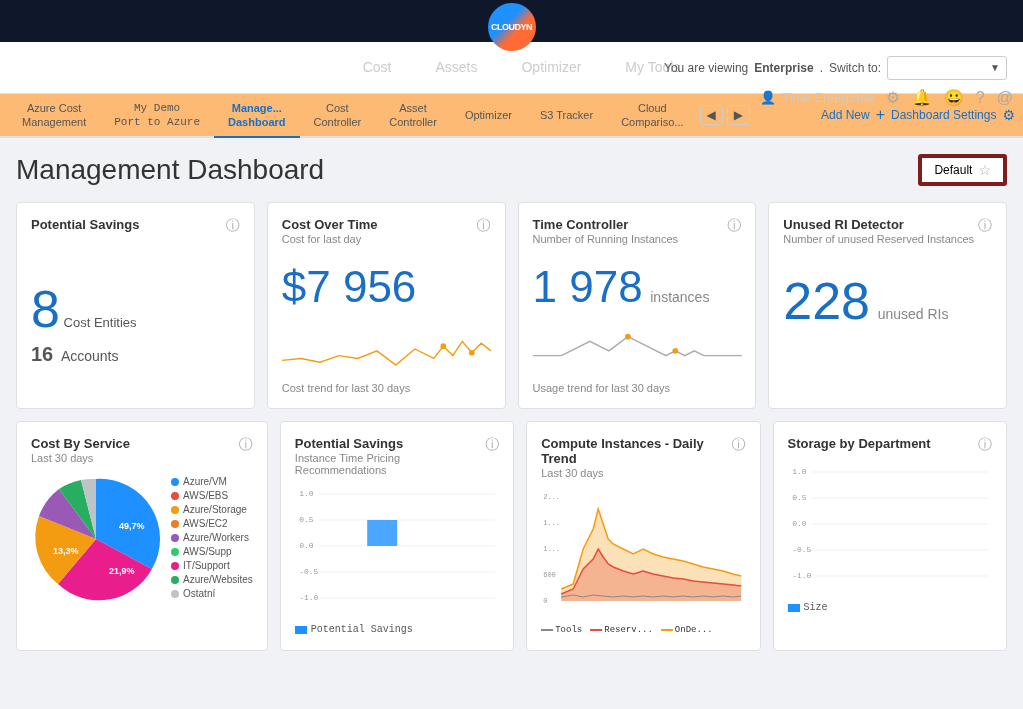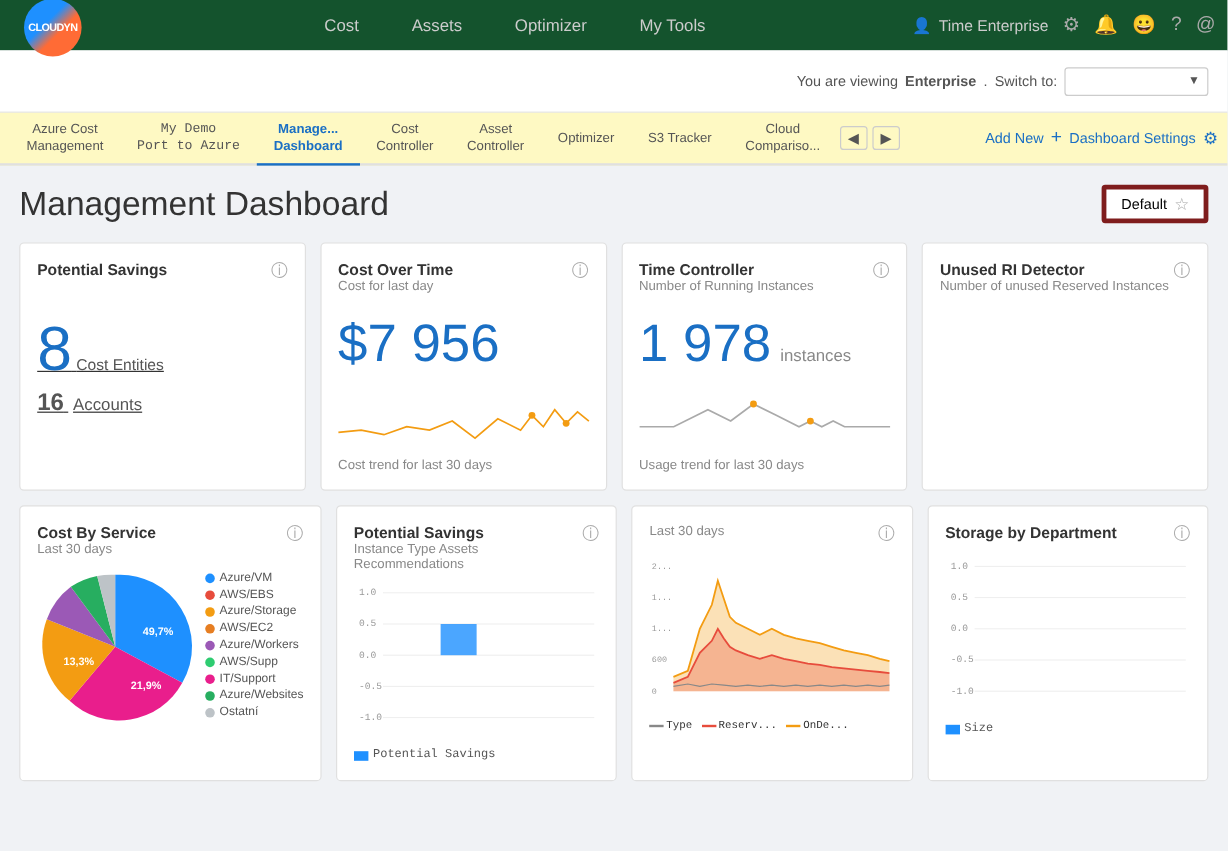--- a/index.html
+++ b/index.html
@@ -1,33 +1,33 @@
 <!DOCTYPE html>
 <html><head>
   <meta charset="utf-8">
   <style>
     * { box-sizing: border-box; margin: 0; padding: 0; }
     body { font-family: 'Segoe UI', Arial, sans-serif; font-size: 13px; background: #f0f2f5; color: #333; width: 1023px; min-height: 709px; overflow-x: hidden; }
 
     
-    .top-nav { background: #14532d; display: flex; align-items: center; height: 42px; padding: 16px 10px; }
+    .top-nav { background: #0f172a; display: flex; align-items: center; height: 42px; padding: 4px 10px; flex-direction: column; }
     .logo-area { width: 68px; height: 42px; display: flex; align-items: center; justify-content: center; }
     .logo-circle { width: 48px; height: 48px; border-radius: 50%; background: linear-gradient(135deg, #1e90ff 40%, #ff6b35 60%); display: flex; align-items: center; justify-content: center; font-size: 9px; font-weight: bold; color: white; letter-spacing: -0.5px; position: relative; top: 2px; }
     .nav-links { display: flex; gap: 0; flex: 1; justify-content: center; margin-left: 20px; }
     .nav-link { color: #ccc; font-size: 14px; padding: 0 22px; height: 42px; display: flex; align-items: center; cursor: pointer; text-decoration: none; }
     .nav-right { display: flex; align-items: center; gap: 12px; margin-left: auto; }
     .nav-user { color: #ccc; font-size: 13px; display: flex; align-items: center; gap: 6px; }
     .nav-icon { color: #aaa; font-size: 16px; cursor: pointer; }
 
     
     .enterprise-bar { background: white; height: 52px; display: flex; align-items: center; justify-content: flex-end; padding: 0 16px; border-bottom: 1px solid #e0e0e0; font-size: 12px; color: #555; gap: 6px; }
     .enterprise-bar .switch-dropdown { border: 1px solid #ccc; padding: 2px 24px 2px 8px; border-radius: 3px; position: relative; min-width: 120px; height: 24px; display: inline-block; }
 
     
-    .tabs-bar { background: #fef9c3; display: flex; align-items: center; border-bottom: 2px solid #e0e0e0; padding: 0 8px; height: 44px; }
+    .tabs-bar { background: #fdba74; display: flex; align-items: center; border-bottom: 2px solid #e0e0e0; padding: 0 8px; height: 44px; }
     .tab { padding: 0 14px; height: 44px; display: flex; align-items: center; font-size: 12px; cursor: pointer; color: #555; border-bottom: 2px solid transparent; margin-bottom: -2px; white-space: nowrap; }
     .tab.active { color: #1a6fc4; border-bottom: 2px solid #1a6fc4; font-weight: 600; }
     .tabs-nav-btn { background: none; border: 1px solid #ccc; border-radius: 3px; padding: 2px 6px; cursor: pointer; font-size: 12px; color: #555; margin: 0 2px; }
     .tab-actions { margin-left: auto; display: flex; align-items: center; gap: 6px; font-size: 12px; color: #1a6fc4; cursor: pointer; }
     .tab-settings-icon { font-size: 14px; }
 
     
     .page-content { padding: 16px; }
     .page-header { display: flex; align-items: center; justify-content: space-between; margin-bottom: 16px; }
     .page-title { font-size: 28px; font-weight: 300; color: #333; }
@@ -143,21 +143,21 @@
 
   <div class="widget-row">
 
     <div class="widget">
       <div class="widget-header">
         <div>
           <div class="widget-title">Potential Savings</div>
         </div>
         <span class="info-icon">ⓘ</span>
       </div>
-      <div style="margin-top:30px;text-decoration:underline;">
+      <div style="margin-top:48px;">
         <span class="savings-number">8</span>
         <span class="savings-label">Cost Entities</span>
         <div style="margin-top:8px;">
           <span style="font-size:20px;font-weight:700;color:#555;">16</span>
           <span style="font-size:14px;color:#555;margin-left:4px;">Accounts</span>
         </div>
       </div>
     </div>
 
     <div class="widget">
@@ -202,20 +202,24 @@
     </div>
 
     <div class="widget">
       <div class="widget-header">
         <div>
           <div class="widget-title">Unused RI Detector</div>
           <div class="widget-subtitle">Number of unused Reserved Instances</div>
         </div>
         <span class="info-icon">ⓘ</span>
       </div>
+      <div style="margin-top:30px;">
+        <span class="ri-number">228</span>
+        <span class="ri-label">unused RIs</span>
+      </div>
     </div>
   </div>
 
   <div class="widget-row">
 
     <div class="widget widget-bottom">
       <div class="widget-header">
         <div>
           <div class="widget-title">Cost By Service</div>
           <div class="widget-subtitle">Last 30 days</div>
@@ -279,21 +283,21 @@
             <span>Ostatní</span>
           </div>
         </div>
       </div>
     </div>
 
     <div class="widget widget-bottom">
       <div class="widget-header">
         <div>
           <div class="widget-title">Potential Savings</div>
-          <div class="widget-subtitle">Instance Type Assets Recommendations</div>
+          <div class="widget-subtitle">Instance Time Pricing Recommendations</div>
         </div>
         <span class="info-icon">ⓘ</span>
       </div>
       <div class="chart-area">
         <svg width="100%" height="130" viewBox="0 0 200 130">
 
           <text x="2" y="10" font-size="8" fill="#999">1.0</text>
           <text x="2" y="36" font-size="8" fill="#999">0.5</text>
           <text x="2" y="62" font-size="8" fill="#999">0.0</text>
           <text x="2" y="88" font-size="8" fill="#999">-0.5</text>
@@ -310,20 +314,21 @@
         <div style="display:flex;align-items:center;gap:4px;margin-top:4px;">
           <div style="width:12px;height:8px;background:#1e90ff;"></div>
           <span style="font-size:10px;color:#555;">Potential Savings</span>
         </div>
       </div>
     </div>
 
     <div class="widget widget-bottom">
       <div class="widget-header">
         <div>
+          <div class="widget-title">Compute Instances - Daily Trend</div>
           <div class="widget-subtitle">Last 30 days</div>
         </div>
         <span class="info-icon">ⓘ</span>
       </div>
       <div class="chart-area">
         <svg width="100%" height="130" viewBox="0 0 200 130">
 
           <text x="0" y="10" font-size="7" fill="#999">2...</text>
           <text x="0" y="36" font-size="7" fill="#999">1...</text>
           <text x="0" y="62" font-size="7" fill="#999">1...</text>
@@ -333,21 +338,21 @@
           <polygon points="18,100 30,95 40,60 50,40 55,20 60,35 65,50 70,55 80,60 90,65 100,60 110,65 120,68 130,70 140,72 150,75 160,78 170,80 180,82 190,85 198,87 198,112 18,112" fill="#f39c12" opacity="0.3"></polygon>
           <polygon points="18,105 30,100 40,80 50,70 55,60 60,68 65,75 70,78 80,82 90,85 100,82 110,85 120,87 130,89 140,90 150,92 160,93 170,94 180,95 190,96 198,97 198,112 18,112" fill="#e74c3c" opacity="0.3"></polygon>
 
           <polyline points="18,100 30,95 40,60 50,40 55,20 60,35 65,50 70,55 80,60 90,65 100,60 110,65 120,68 130,70 140,72 150,75 160,78 170,80 180,82 190,85 198,87" fill="none" stroke="#f39c12" stroke-width="1.5"></polyline>
           <polyline points="18,105 30,100 40,80 50,70 55,60 60,68 65,75 70,78 80,82 90,85 100,82 110,85 120,87 130,89 140,90 150,92 160,93 170,94 180,95 190,96 198,97" fill="none" stroke="#e74c3c" stroke-width="1.5"></polyline>
           <polyline points="18,108 30,106 40,108 50,106 60,107 70,108 80,107 90,108 100,107 110,108 120,107 130,108 140,107 150,108 160,107 170,108 180,107 190,108 198,107" fill="none" stroke="#888" stroke-width="1"></polyline>
         </svg>
         <div style="display:flex;align-items:center;gap:8px;margin-top:2px;font-size:9px;">
           <div style="display:flex;align-items:center;gap:2px;">
             <div style="width:12px;height:2px;background:#888;"></div>
-            <span>Type</span>
+            <span>Tools</span>
           </div>
           <div style="display:flex;align-items:center;gap:2px;">
             <div style="width:12px;height:2px;background:#e74c3c;"></div>
             <span>Reserv...</span>
           </div>
           <div style="display:flex;align-items:center;gap:2px;">
             <div style="width:12px;height:2px;background:#f39c12;"></div>
             <span>OnDe...</span>
           </div>
         </div>

